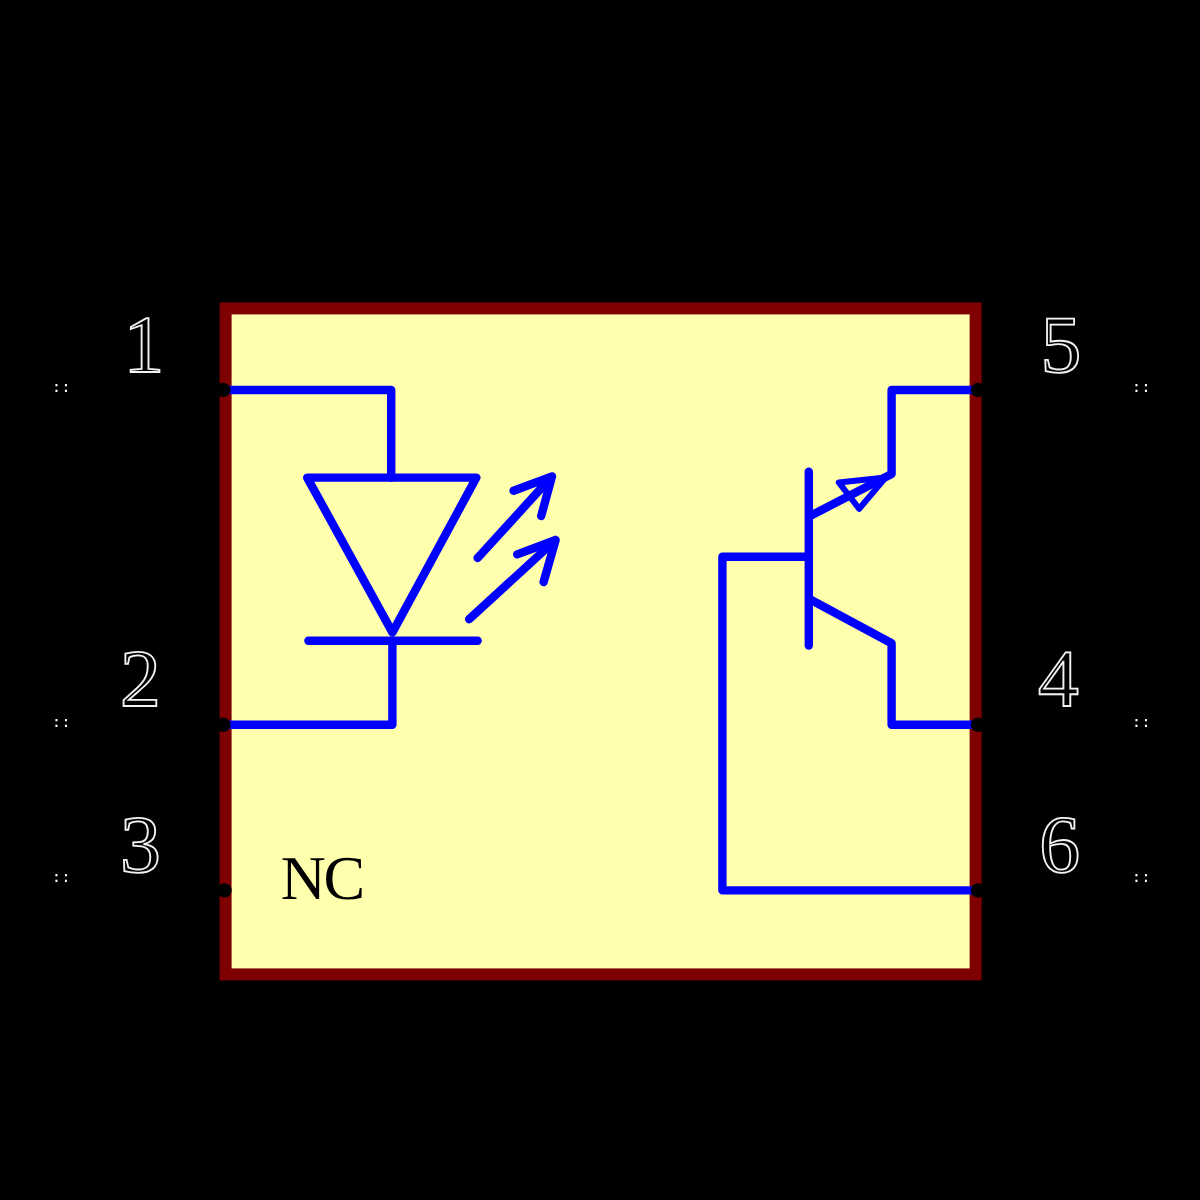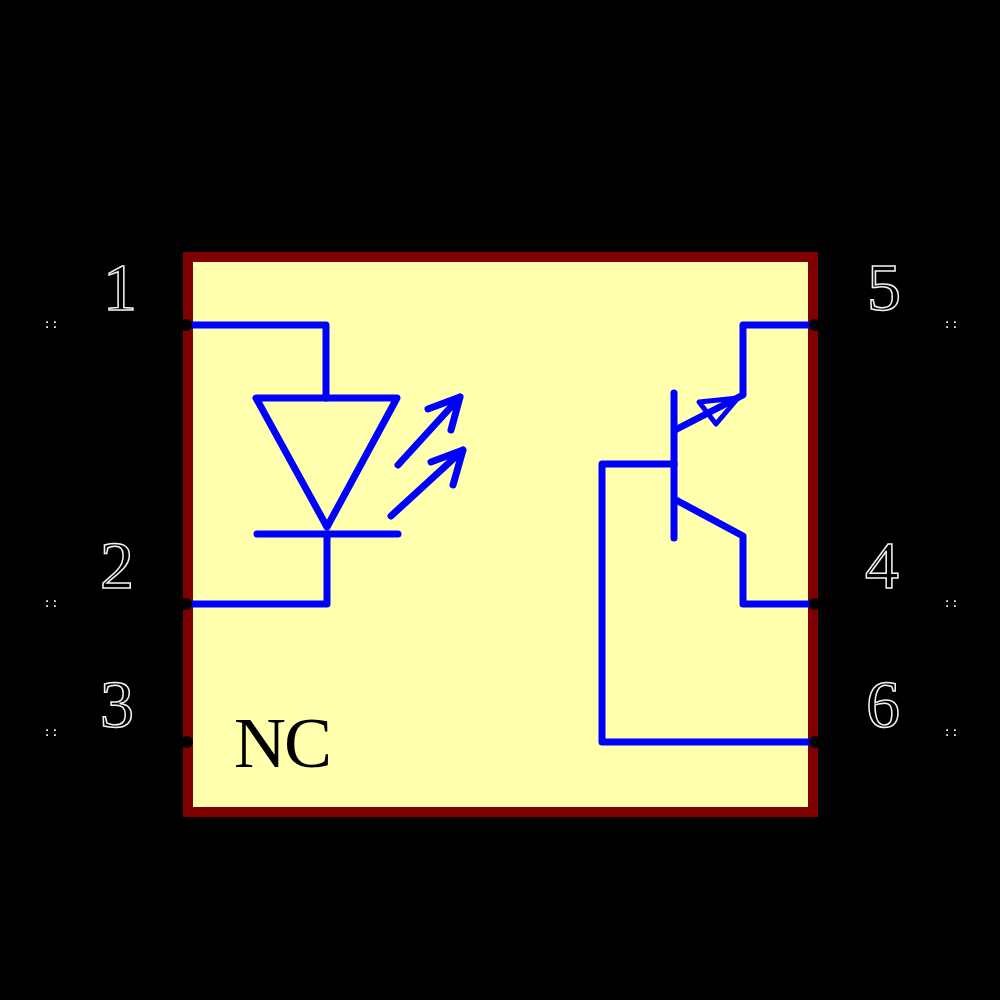--- a/index.html
+++ b/index.html
@@ -19,21 +19,21 @@
     -webkit-text-stroke:1.5px #f2f2f2;
     font-family:"Liberation Serif",serif;
   }
   .pin-marker{
     position:absolute;width:26px;text-align:center;
     font-size:13px;line-height:16px;color:#ffffff;
     font-family:"DejaVu Sans Mono",monospace;
   }
   .nc-label{
     position:absolute;left:234px;top:707px;
-    font-size:72px;line-height:1;color:#000000;letter-spacing:-2px;
+    font-size:52px;line-height:1;color:#000000;letter-spacing:-2px;
     font-family:"Liberation Serif",serif;
   }
 </style>
 </head>
 <body>
 
 <div class="stage">
 
   <svg class="schematic-svg" width="1000" height="1000" viewBox="0 0 1000 1000">
 

